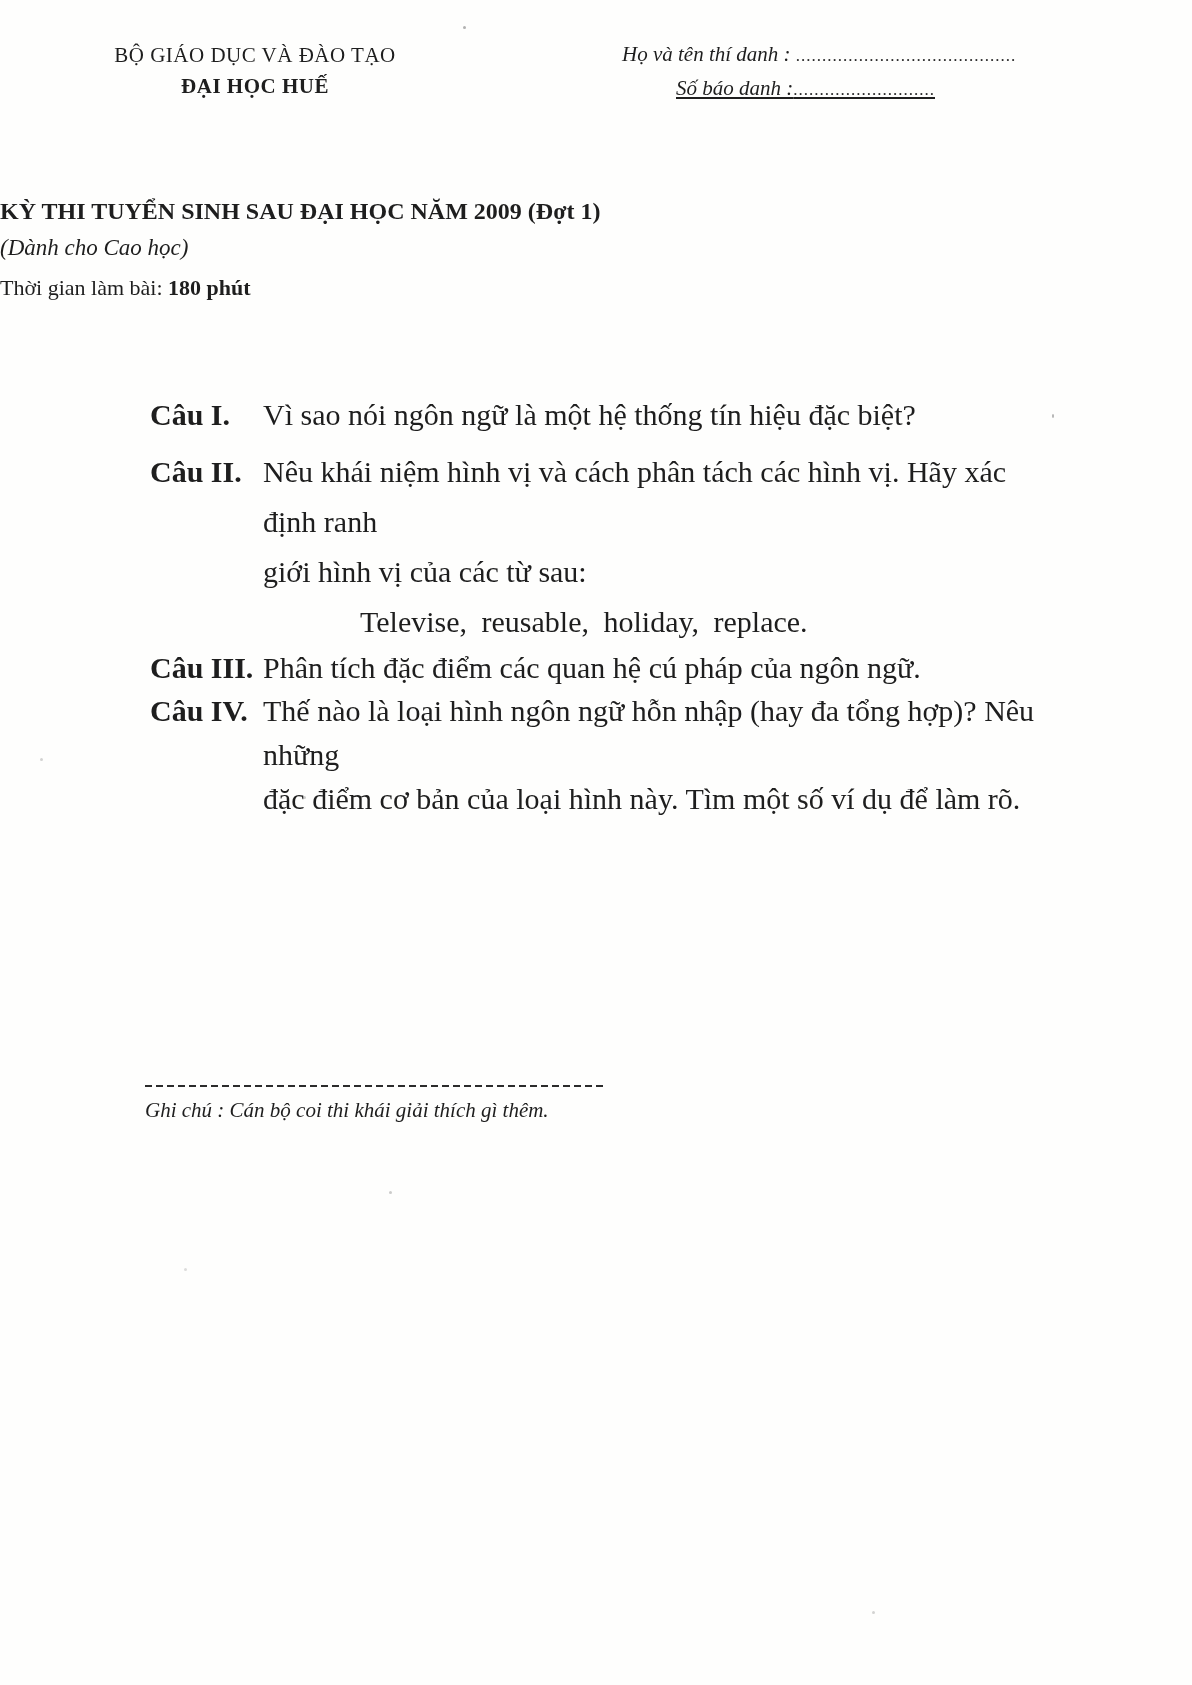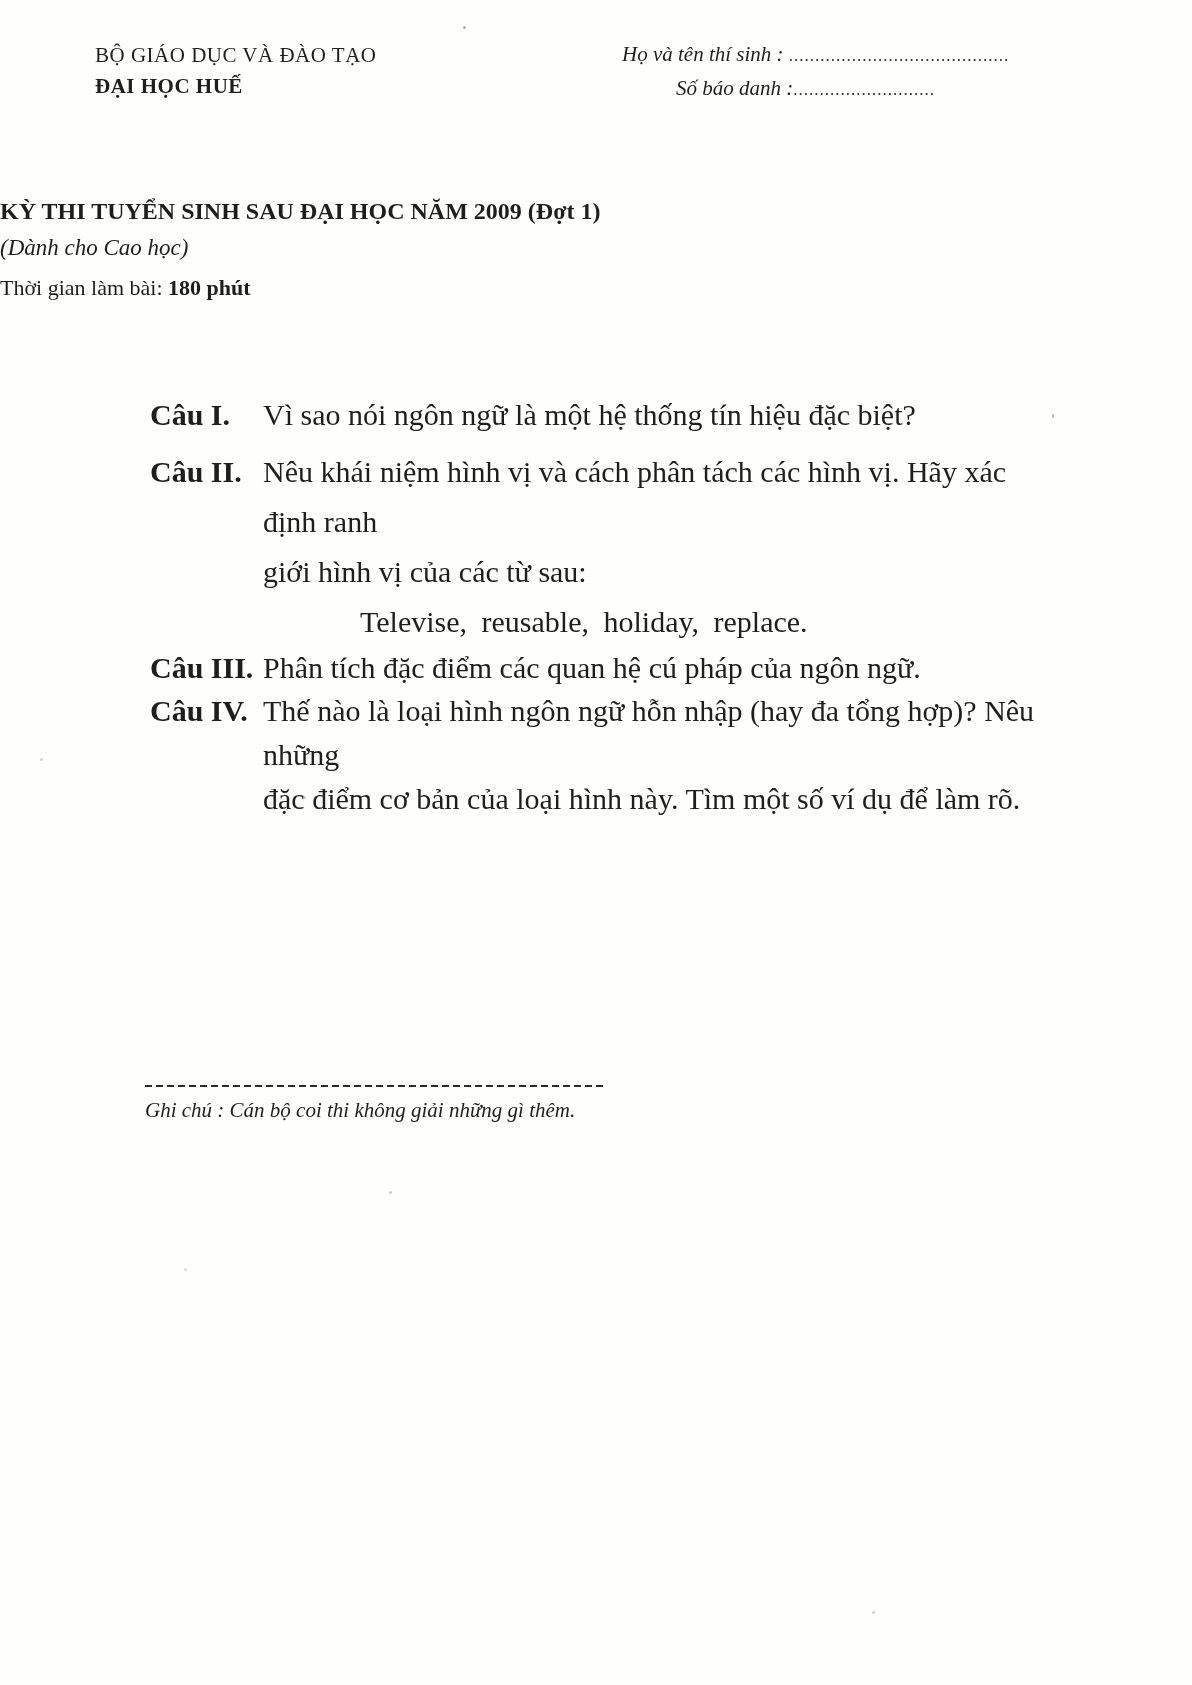--- a/index.html
+++ b/index.html
@@ -13,33 +13,33 @@
     font-family: "Liberation Serif", "DejaVu Serif", serif;
     overflow: hidden;
   }
   .bold { font-weight: bold; }
 
   
   .hdr-left {
     position: absolute;
     left: 95px; top: 40px;
     width: 320px;
-    text-align: left;
+    text-align: center;
     font-size: 21px;
     line-height: 31px;
     letter-spacing: 0.5px;
   }
   .hdr-left .university { font-weight: bold; }
 
   
   .hdr-right { position: absolute; top: 0; left: 0; width: 100%; height: 120px; }
   .cand-line { position: absolute; font-style: italic; font-size: 21px; white-space: nowrap; }
   .cand-line .leader { font-style: normal; font-size: 17px; letter-spacing: 1px; color: #2a2a2a; }
   .cand-line-1 { left: 622px; top: 42px; }
-  .cand-line-2 { left: 676px; top: 76px; }
+  .cand-line-2 { left: 676px; top: 76px; text-decoration: underline; }
 
   
   .title-block {
     position: absolute;
     left: 0; top: 196px;
     width: 1134px;
   }
   .title-line-1 { font-size: 24px; font-weight: bold; line-height: 30px; }
   .title-line-2 { font-size: 23px; font-weight: bold; margin-top: 9px; line-height: 28px; }
   .title-line-2 .subject-name { margin-left: 13px; }
@@ -97,21 +97,21 @@
 
 <div class="page">
 
   <div class="hdr-left">
     <div>BỘ GIÁO DỤC VÀ ĐÀO TẠO</div>
     <div class="university">ĐẠI HỌC HUẾ</div>
   </div>
 
   <div class="hdr-right">
     <div class="cand-line cand-line-1">
-      <span>Họ và tên thí sinh : </span><span class="leader">..........................................</span>
+      <span>Họ và tên thí danh : </span><span class="leader">..........................................</span>
     </div>
     <div class="cand-line cand-line-2">
       <span>Số báo danh :</span><span class="leader">...........................</span>
     </div>
   </div>
 
   <div class="title-block">
     <div class="title-line-1">KỲ THI TUYỂN SINH SAU ĐẠI HỌC NĂM 2009 (Đợt 1)</div>
     <div class="title-line-3">(Dành cho Cao học)</div>
     <div class="title-line-4">
@@ -150,21 +150,21 @@
       <div class="q-label">Câu IV.</div>
       <div class="q-text">
         <div>Thế nào là loại hình ngôn ngữ hỗn nhập (hay đa tổng hợp)? Nêu những</div>
         <div>đặc điểm cơ bản của loại hình này. Tìm một số ví dụ để làm rõ.</div>
       </div>
     </div>
 
   </div>
 
   <div class="dash-line"></div>
-  <div class="note">Ghi chú : Cán bộ coi thi không giải những gì thêm.</div>
+  <div class="note">Ghi chú : Cán bộ coi thi khái giải thích gì thêm.</div>
 
   <div class="speck sp1"></div>
   <div class="speck sp2"></div>
   <div class="speck sp3"></div>
   <div class="speck sp4"></div>
   <div class="speck sp5"></div>
   <div class="speck sp6"></div>
   <div class="speck sp7"></div>
 
 </div>

